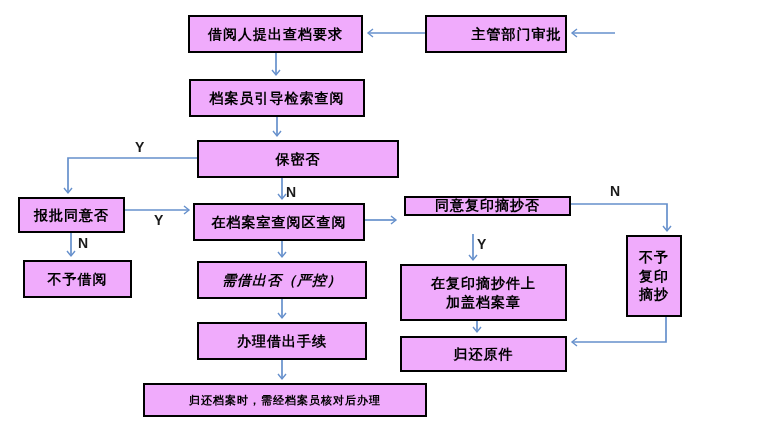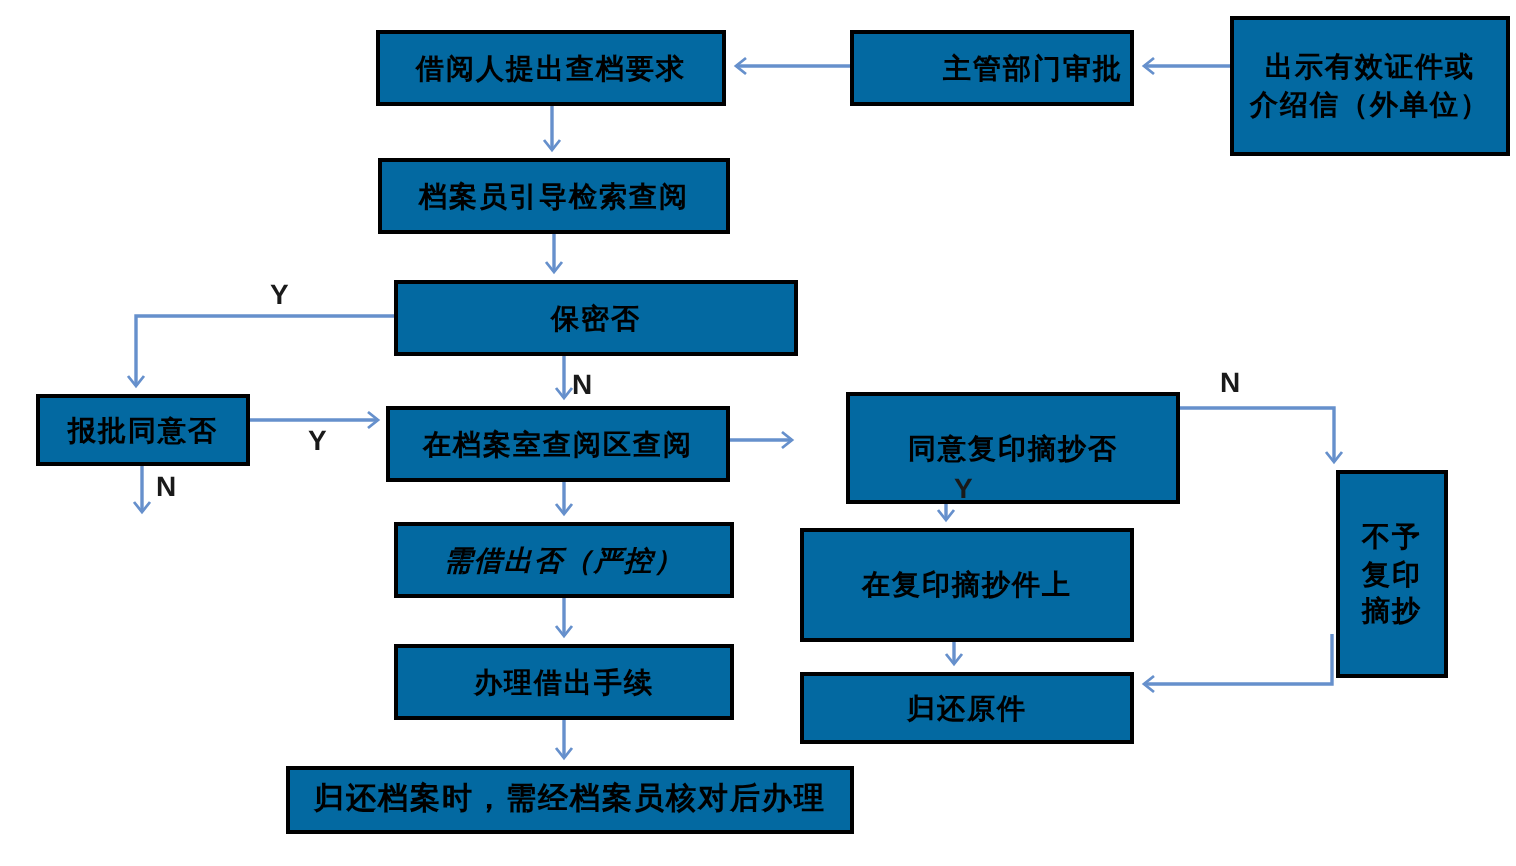--- a/index.html
+++ b/index.html
@@ -13,21 +13,21 @@
     position:relative;
     width:758px;height:433px;
     background:#ffffff;
     font-family:"Liberation Sans","DejaVu Sans",sans-serif;
     overflow:hidden;
   }
   .box{
     position:absolute;
     box-sizing:border-box;
     border:2px solid var(--border-color);
-    background:#0369a1;
+    background:#f0abfc;
     display:flex;
     flex-direction:column;
     align-items:center;
     justify-content:center;
     text-align:center;
     font-weight:bold;
     font-size:14px;
     color:var(--text-color);
     letter-spacing:1px;
     line-height:1.35;
@@ -80,53 +80,51 @@
     <polyline points="473,234 473,260" marker-end="url(#vhead)"></polyline>
     <polyline points="567,204 667,204 667,231" marker-end="url(#vhead)"></polyline>
     <polyline points="477,321 477,332" marker-end="url(#vhead)"></polyline>
     <polyline points="666,317 666,342 572,342" marker-end="url(#vhead)"></polyline>
   </svg>
 
   <div class="box" style="left:188px;top:15px;width:175px;height:38px;">借阅人提出查档要求</div>
 
   <div class="box" style="left:425px;top:15px;width:142px;height:38px;padding-left:41px;">主管部门审批</div>
 
-  <div class="box" style="left:615px;top:8px;width:140px;height:70px;">
-    <span class="ln">出示有效证件或</span>
-    <span class="ln">介绍信（外单位）</span>
-  </div>
 
   <div class="box" style="left:189px;top:79px;width:176px;height:38px;">档案员引导检索查阅</div>
 
   <div class="box" style="left:197px;top:140px;width:202px;height:38px;">保密否</div>
 
   <div class="box" style="left:18px;top:197px;width:107px;height:36px;">报批同意否</div>
 
+  <div class="box" style="left:23px;top:260px;width:109px;height:38px;">不予借阅</div>
 
   <div class="box" style="left:193px;top:203px;width:172px;height:38px;">在档案室查阅区查阅</div>
 
-  <div class="box" style="left:423px;top:196px;width:167px;height:56px;">同意复印摘抄否</div>
+  <div class="box" style="left:404px;top:196px;width:167px;height:20px;font-family:Liberation Mono, monospace;">同意复印摘抄否</div>
 
-  <div class="box" style="left:668px;top:235px;width:56px;height:104px;">
+  <div class="box" style="left:626px;top:235px;width:56px;height:82px;">
     <span class="ln">不予</span>
     <span class="ln">复印</span>
     <span class="ln">摘抄</span>
   </div>
 
   <div class="box" style="left:197px;top:261px;width:170px;height:38px;font-style:italic;">需借出否（严控）</div>
 
   <div class="box" style="left:400px;top:264px;width:167px;height:57px;">
     <span class="ln">在复印摘抄件上</span>
+    <span class="ln">加盖档案章</span>
   </div>
 
   <div class="box" style="left:197px;top:322px;width:170px;height:38px;text-align:right;">办理借出手续</div>
 
   <div class="box" style="left:400px;top:336px;width:167px;height:36px;">归还原件</div>
 
-  <div class="box" style="left:143px;top:383px;width:284px;height:34px;font-size:15px;">归还档案时，需经档案员核对后办理</div>
+  <div class="box" style="left:143px;top:383px;width:284px;height:34px;font-size:11px;">归还档案时，需经档案员核对后办理</div>
 
   <div class="edge-label" style="left:135px;top:139px;">Y</div>
   <div class="edge-label" style="left:286px;top:184px;">N</div>
   <div class="edge-label" style="left:154px;top:212px;">Y</div>
   <div class="edge-label" style="left:78px;top:235px;">N</div>
   <div class="edge-label" style="left:477px;top:236px;">Y</div>
   <div class="edge-label" style="left:610px;top:183px;">N</div>
 
 </div>
 

